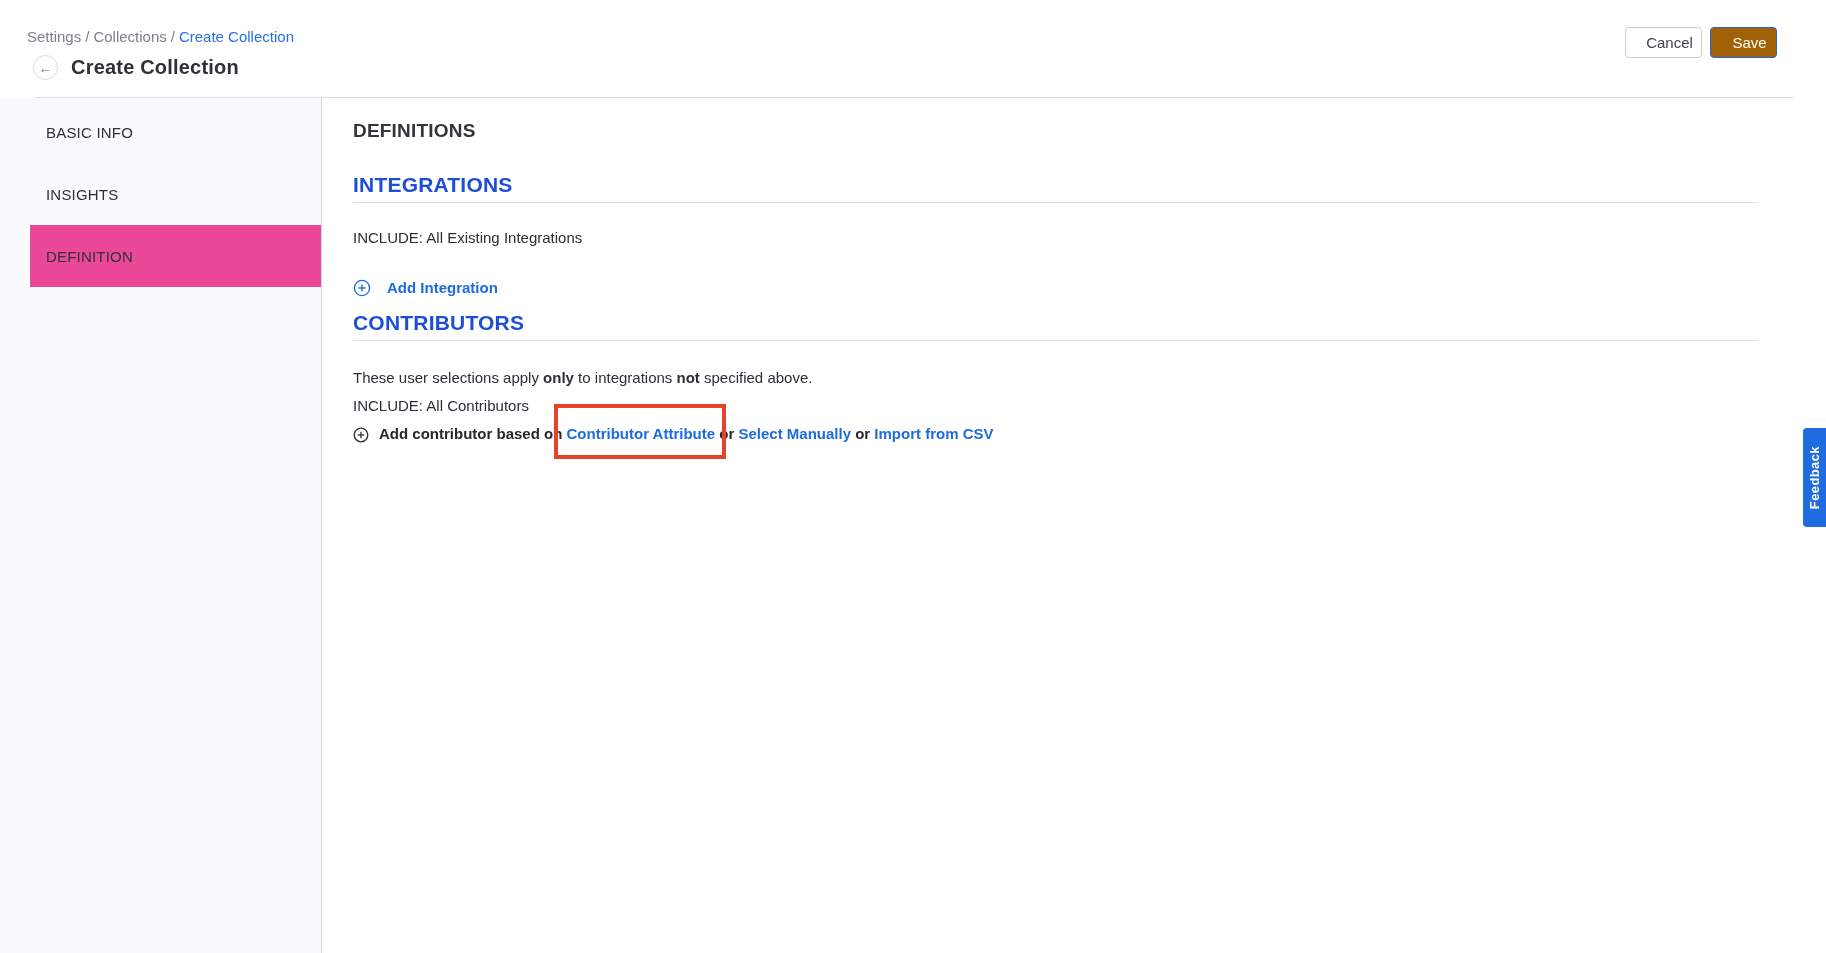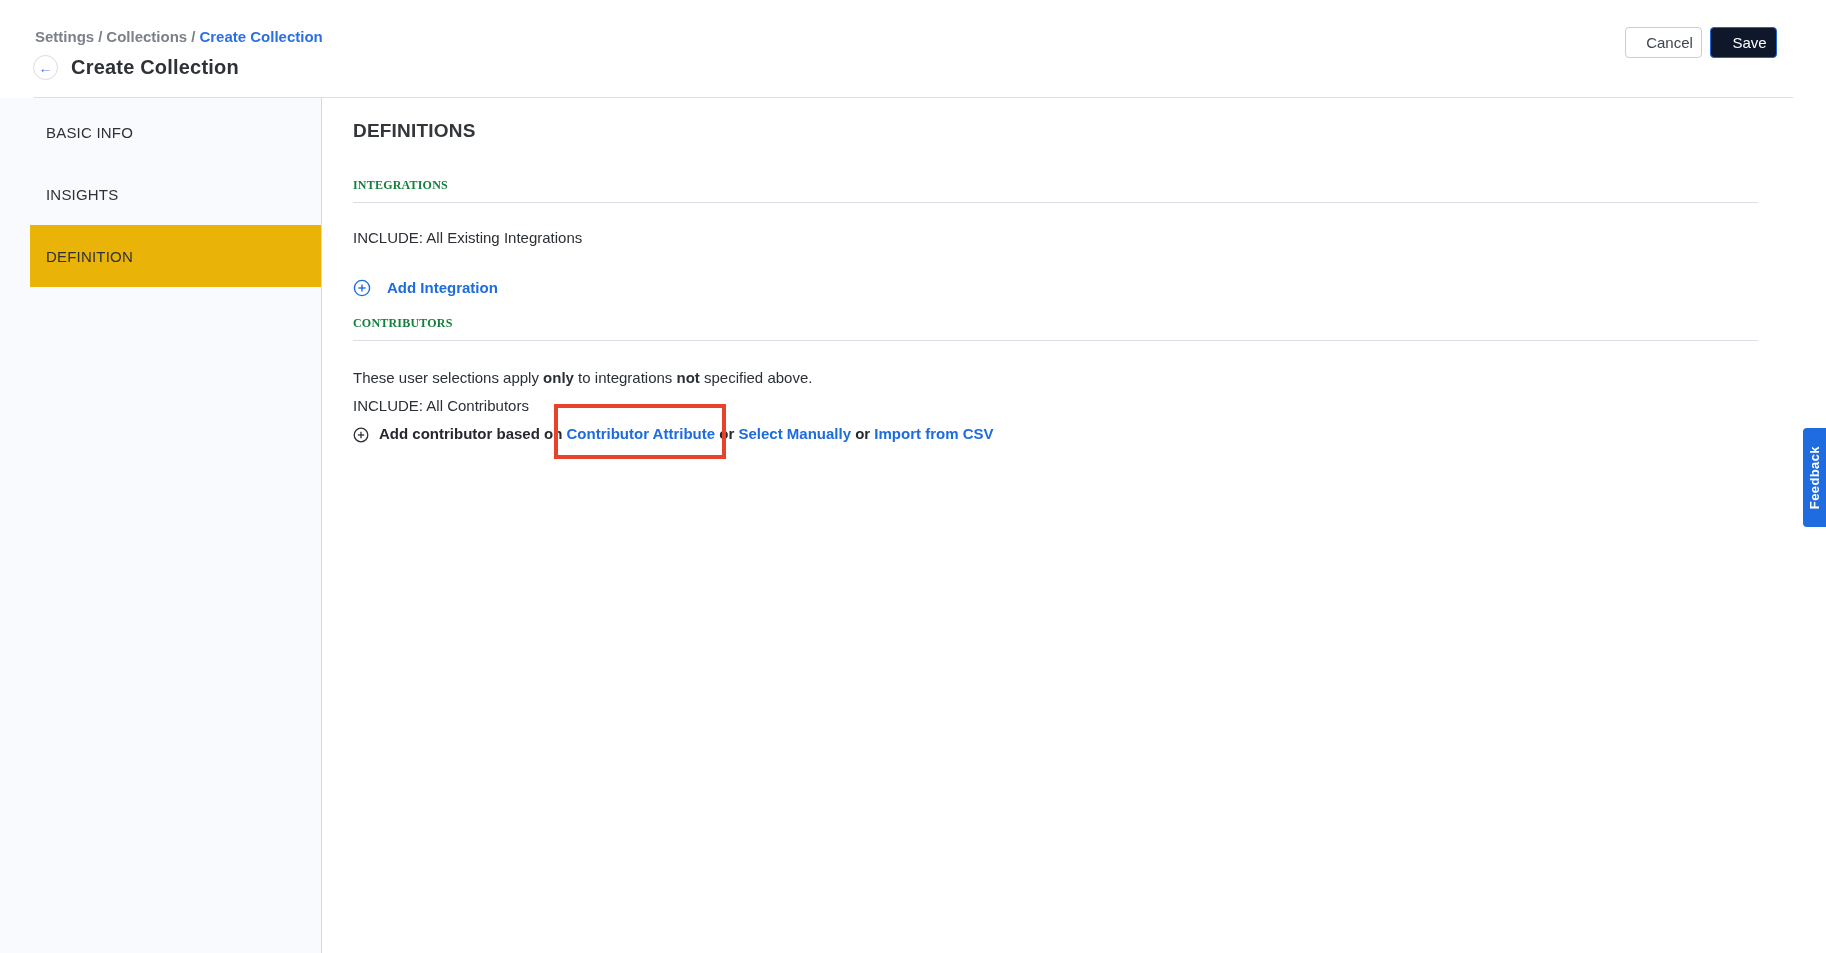--- a/index.html
+++ b/index.html
@@ -18,25 +18,24 @@
     background: #ffffff;
   }
   .header::after {
     content: "";
     position: absolute;
     left: 34px; right: 33px; bottom: 0;
     border-bottom: 1px solid #dcdfe5;
   }
   .breadcrumb {
     position: absolute;
-    left: 35px; top: 28px;
+    left: 27px; top: 28px;
     font-size: 15px;
     color: #7b8089;
     white-space: nowrap;
-    font-weight: bold;
   }
   .breadcrumb .sep { color: #7b8089; padding: 0 4px; }
   .breadcrumb .current { color: #2b6fe4; }
   .title-row {
     position: absolute;
     left: 33px; top: 55px;
     display: flex; align-items: center; gap: 13px;
   }
   .back-circle {
     width: 25px; height: 25px;
@@ -69,21 +68,21 @@
     padding-left: 12px;
   }
   .btn-cancel {
     width: 77px;
     background: #ffffff;
     border: 1px solid #c9cdd4;
     color: #3f4450;
   }
   .btn-save {
     width: 67px;
-    background: #0f172a;
+    background: #a16207;
     border: 1px solid #2065db;
     color: #ffffff;
   }
 
   
   .page {
     display: flex;
     height: 855px;
   }
   .sidebar {
@@ -96,42 +95,41 @@
   .nav-item {
     height: 62px;
     margin-left: 30px;
     padding-left: 16px;
     display: flex; align-items: center;
     font-size: 15px;
     letter-spacing: 0.2px;
     color: #2e3135;
     cursor: pointer;
   }
-  .nav-item.active { background: #eab308; }
+  .nav-item.active { background: #ec4899; }
 
   .main {
     flex: 1;
     padding: 22px 68px 16px 31px;
     background: #ffffff;
   }
   .main-title {
     font-size: 19px;
     font-weight: bold;
     color: #33363b;
     letter-spacing: 0.2px;
     line-height: 22px;
     margin-bottom: 33px;
   }
   .section-label {
-    font-size: 12px;
-    font-weight: bold;
-    color: #15803d;
+    font-size: 21px;
+    font-weight: bold;
+    color: #1d4ed8;
     letter-spacing: 0.2px;
     line-height: 20px;
-    font-family: Liberation Serif, serif;
   }
   .rule {
     border: none;
     border-top: 1px solid #dbdee6;
     margin-top: 7px;
   }
   .include-line {
     margin-top: 26px;
     font-size: 15px;
     line-height: 18px;

